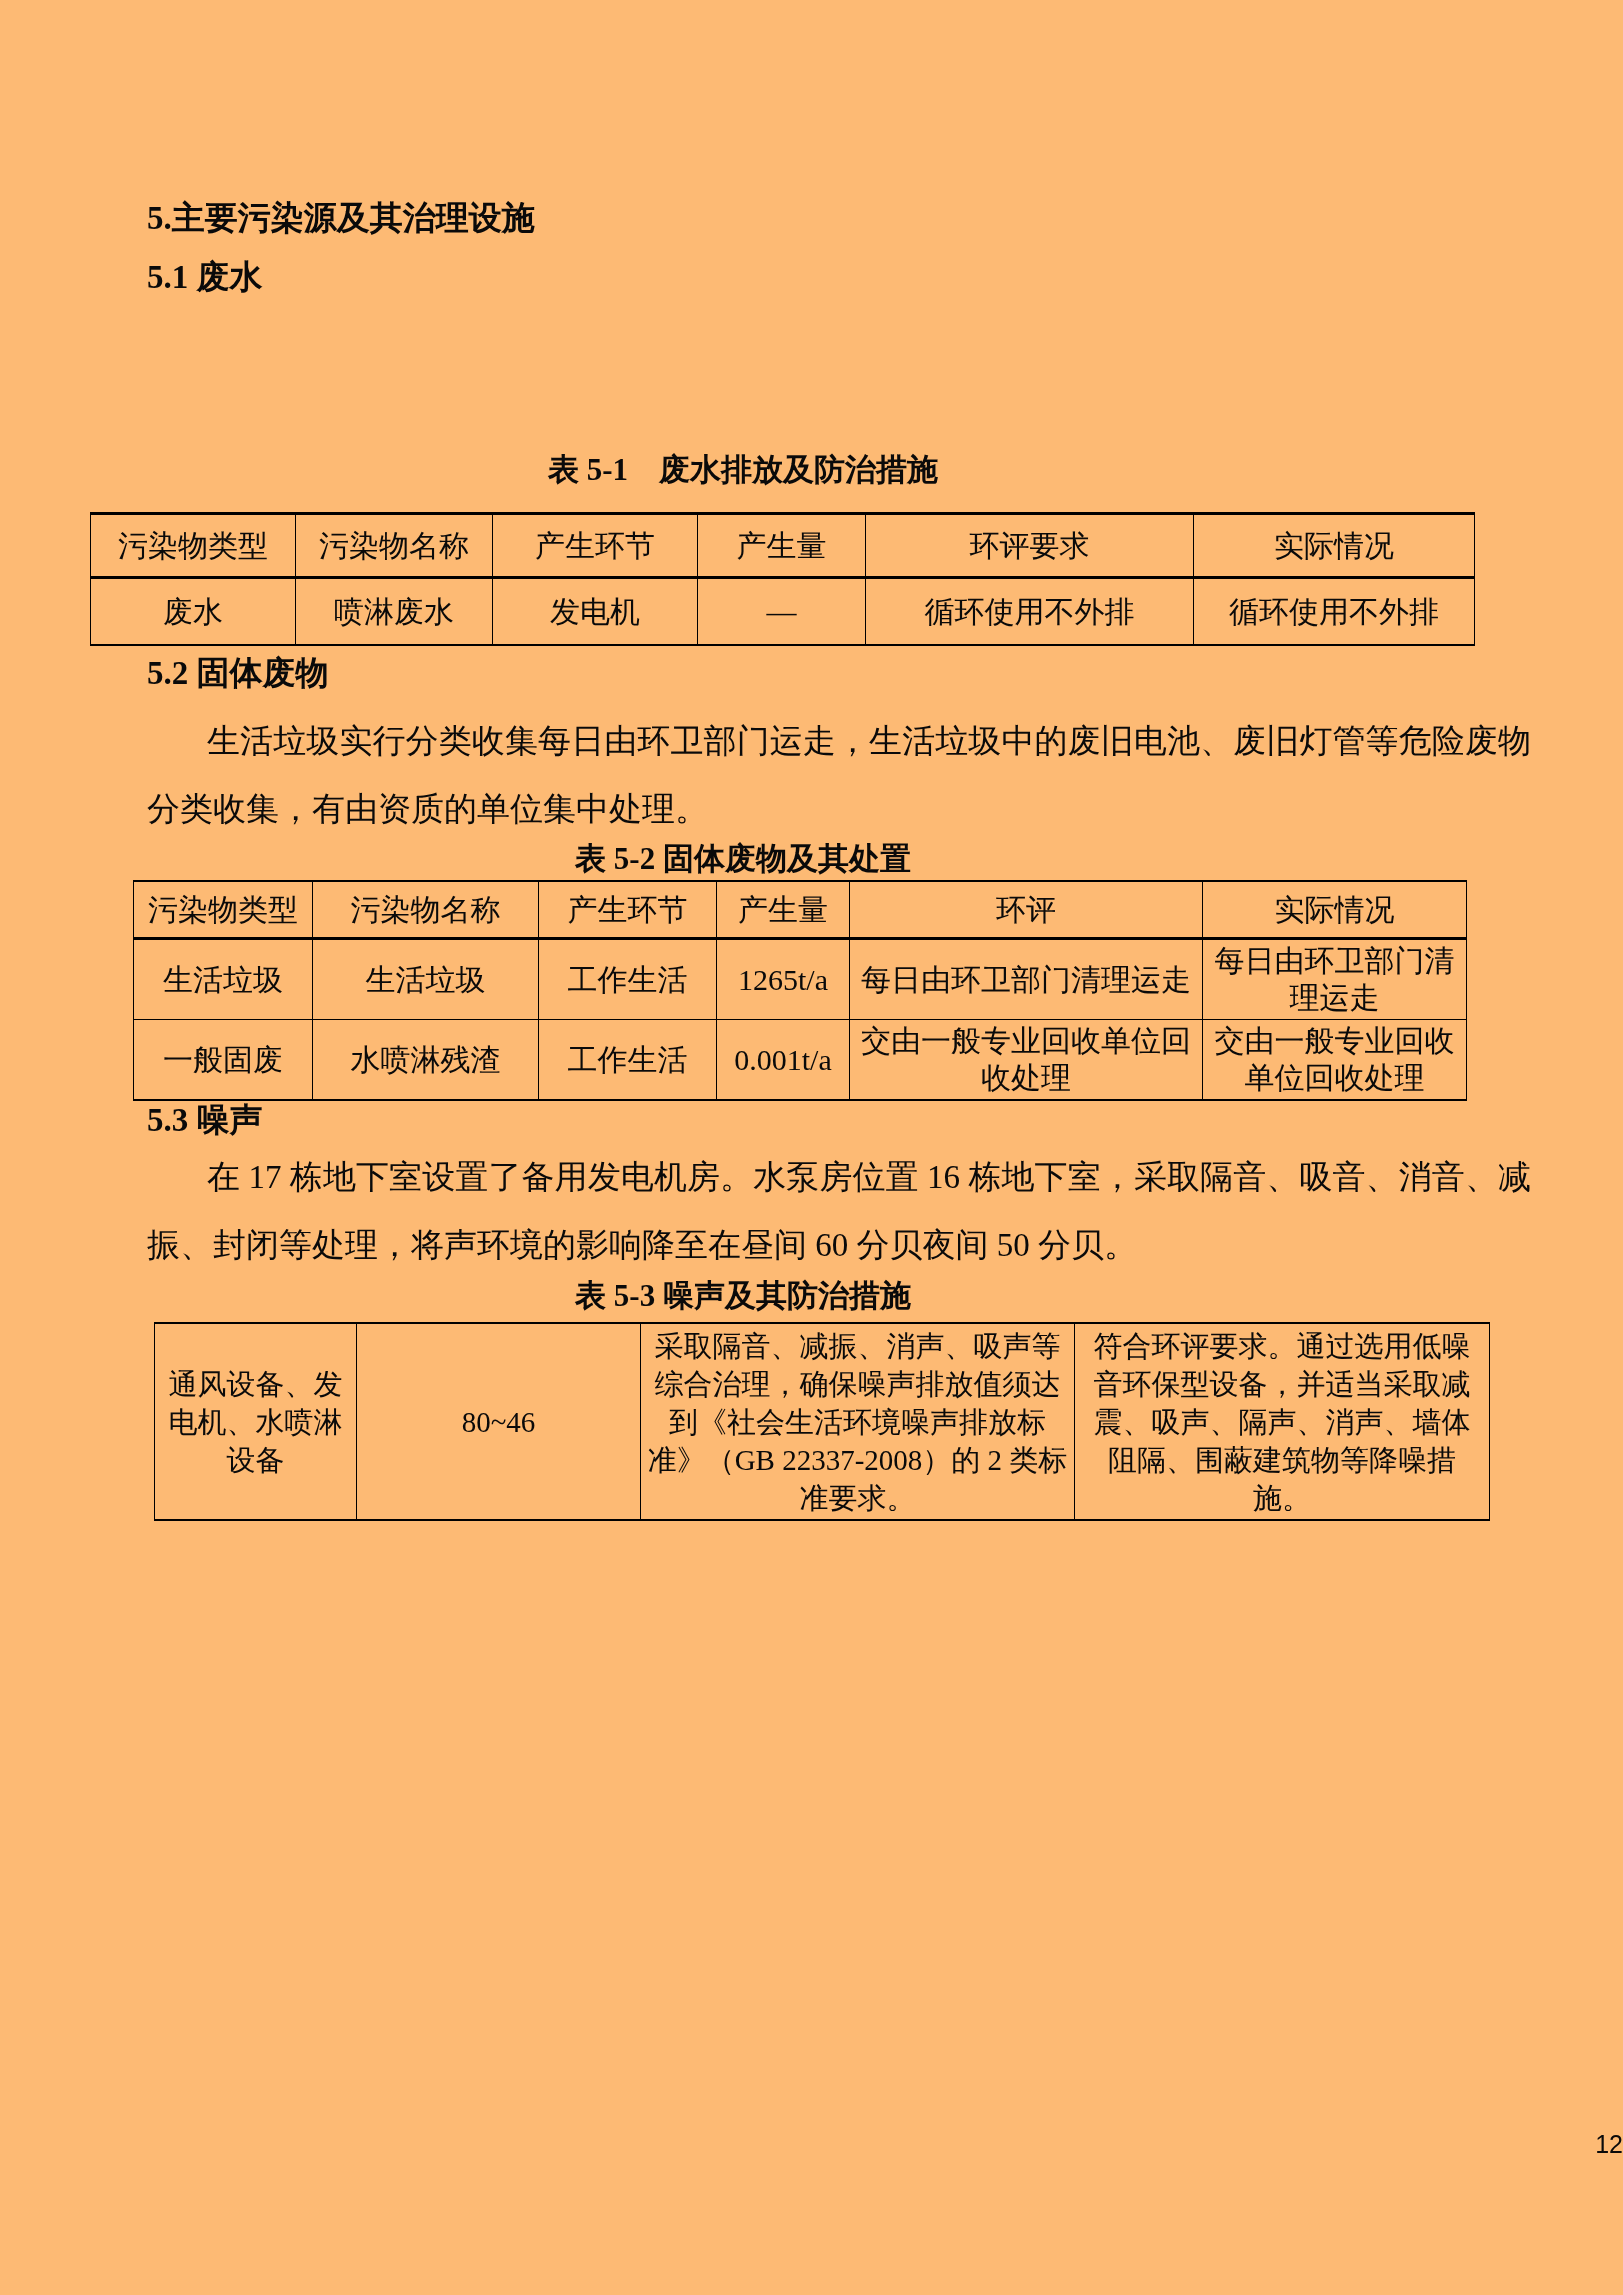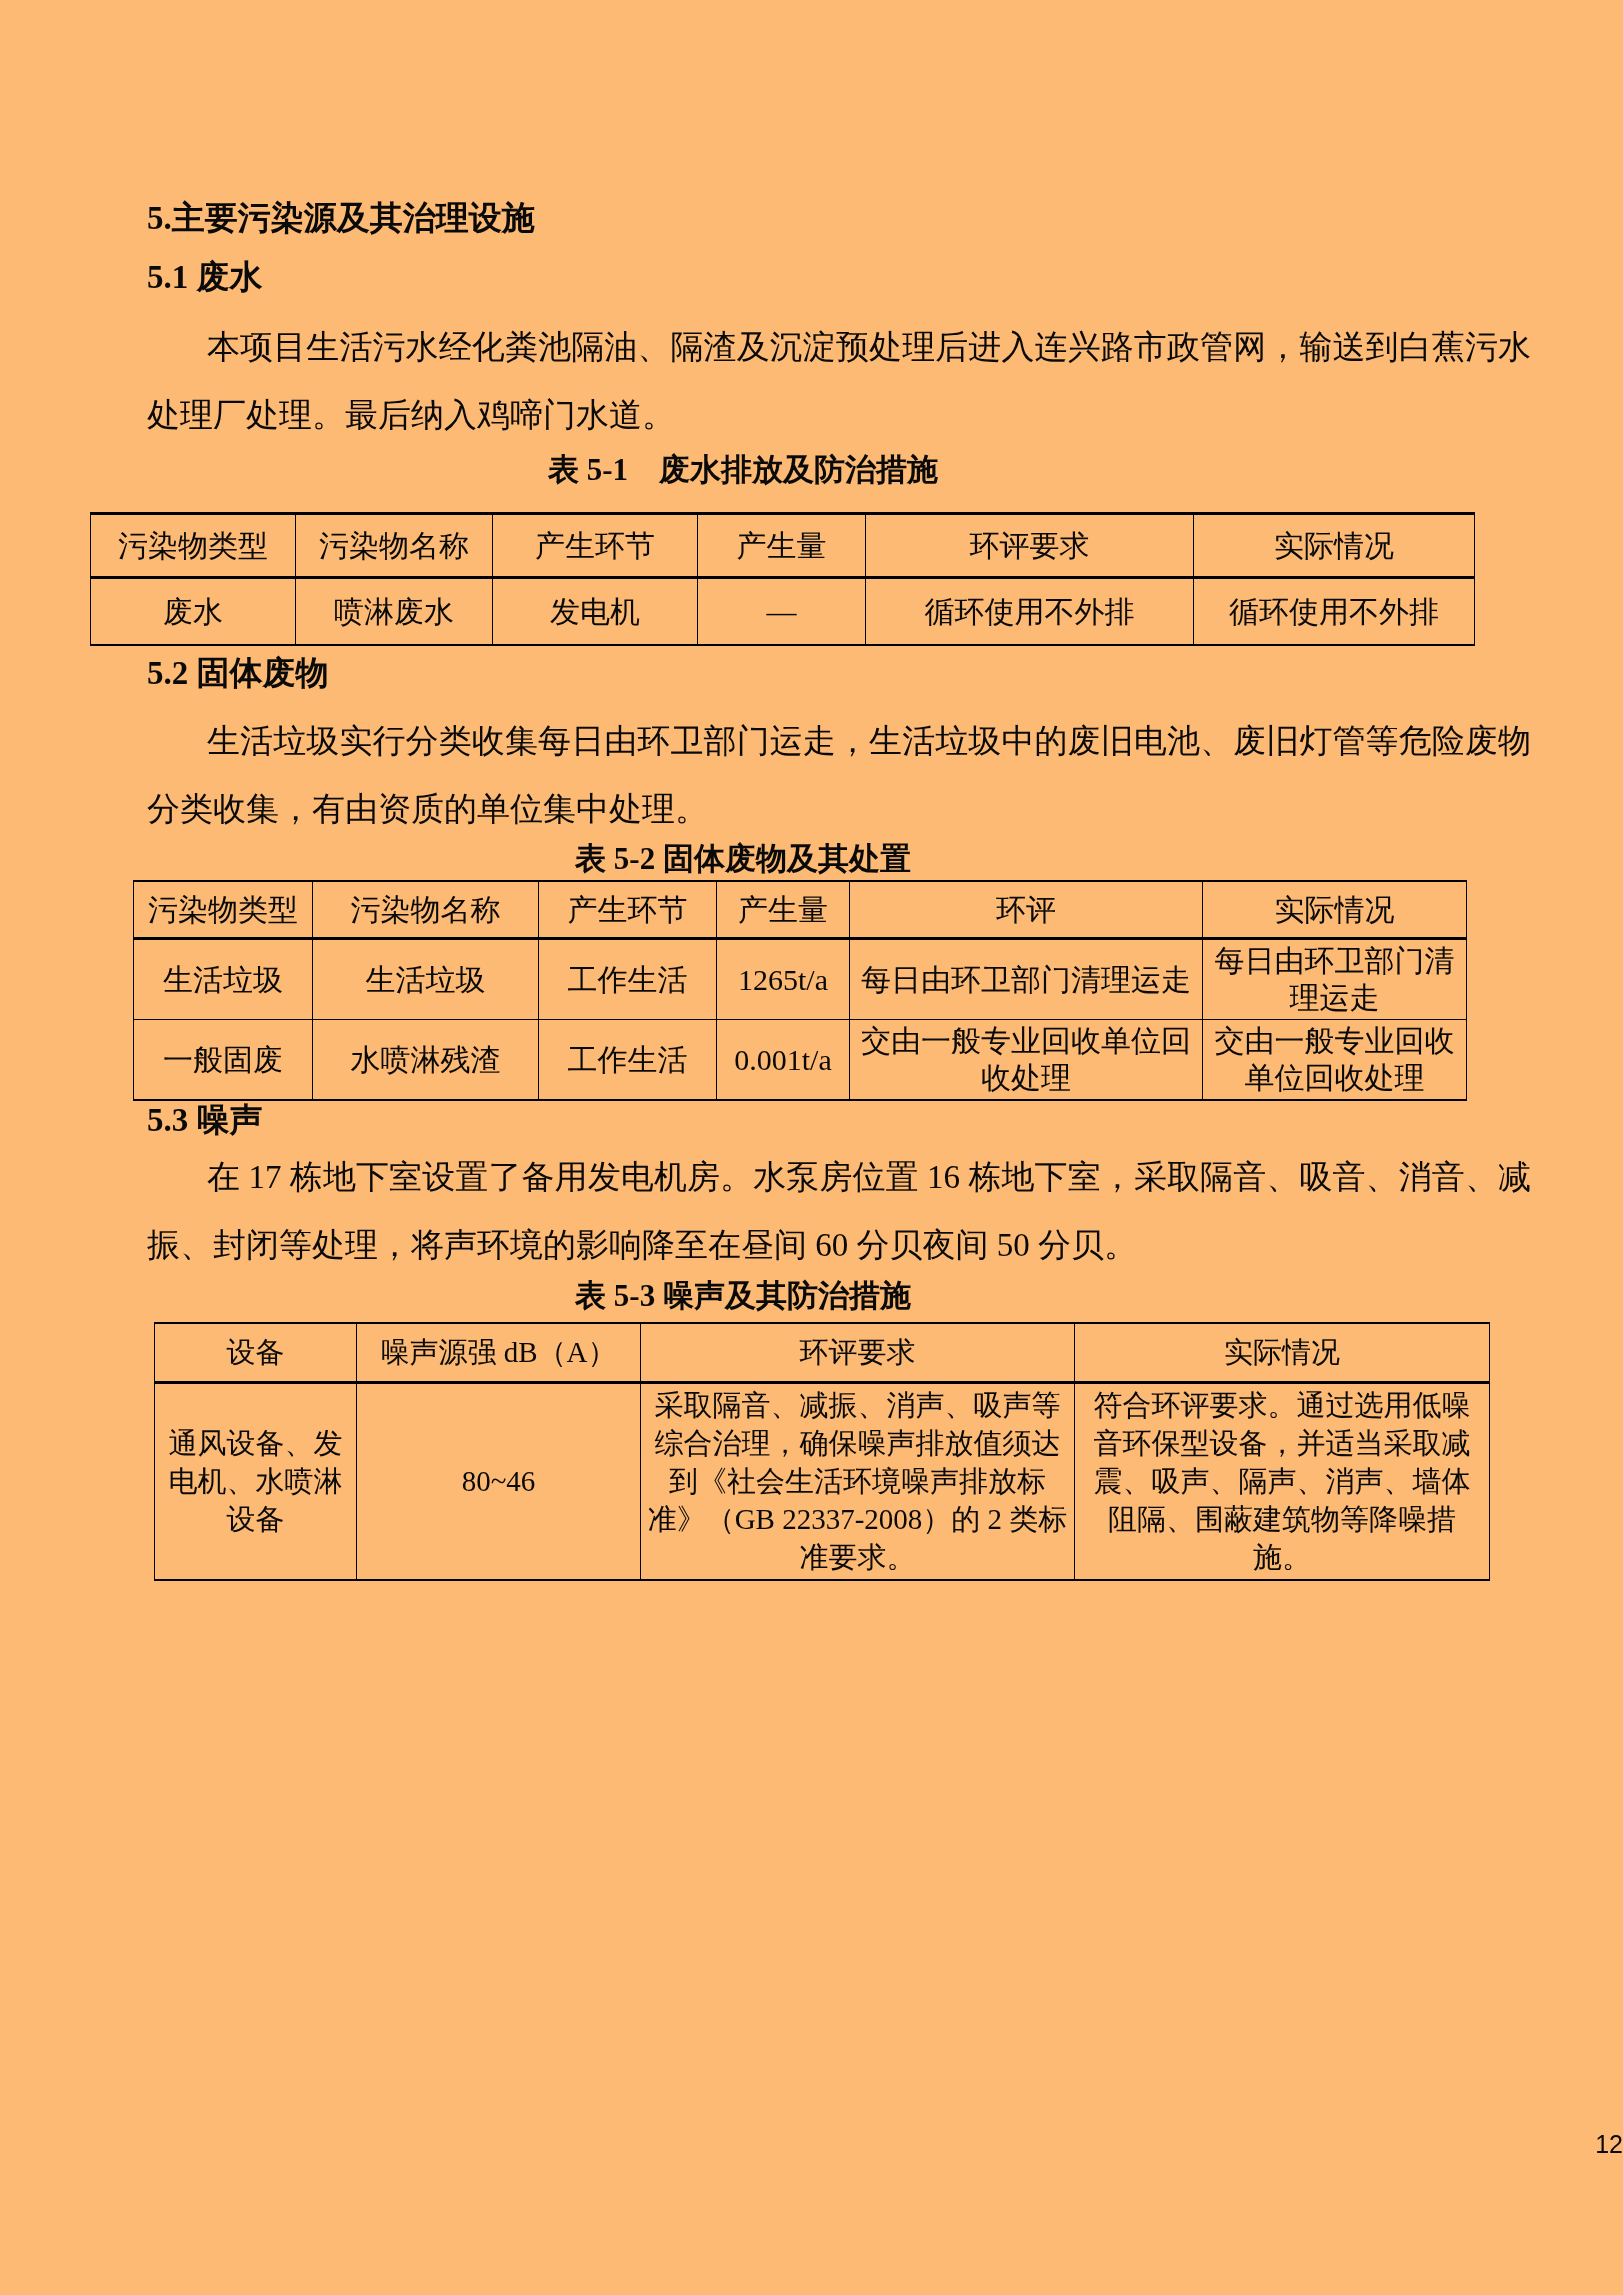--- a/index.html
+++ b/index.html
@@ -64,21 +64,20 @@
 </style>
 </head>
 <body>
 
 <div class="page">
 
   <div class="abs heading" style="left:147px;top:198px;">5.主要污染源及其治理设施</div>
 
   <div class="abs heading" style="left:147px;top:257px;">5.1 废水</div>
 
-  <div class="abs para" style="left:147px;top:313px;width:1384px;">本项目生活污水经化粪池隔油、隔渣及沉淀预处理后进入连兴路市政管网，输送到白蕉污水处理厂处理。最后纳入鸡啼门水道。</div>
 
   <div class="abs tbl-title" style="top:451px;">表 5-1　废水排放及防治措施</div>
 
   <table class="doc t51 abs" style="left:90px;top:512px;width:1384px;">
     <colgroup>
       <col style="width:205px">
         <col style="width:197px">
         <col style="width:205px">
       <col style="width:168px">
         <col style="width:328px">
@@ -154,26 +153,20 @@
   <div class="abs tbl-title" style="top:1277px;">表 5-3 噪声及其防治措施</div>
 
   <table class="doc t53 abs" style="left:154px;top:1322px;width:1335px;">
     <colgroup>
       <col style="width:202px">
         <col style="width:284px">
         <col style="width:434px">
         <col style="width:415px">
     </colgroup>
     <tbody>
-        <tr class="hdr" style="height:59px;">
-      <td>设备</td>
-      <td>噪声源强 dB（A）</td>
-      <td>环评要求</td>
-      <td>实际情况</td>
-    </tr>
     <tr style="height:191px;">
       <td>通风设备、发电机、水喷淋设备</td>
       <td>80~46</td>
       <td class="just">采取隔音、减振、消声、吸声等综合治理，确保噪声排放值须达到《社会生活环境噪声排放标准》（GB 22337-2008）的 2 类标准要求。</td>
       <td class="just">符合环评要求。通过选用低噪音环保型设备，并适当采取减震、吸声、隔声、消声、墙体阻隔、围蔽建筑物等降噪措施。</td>
     </tr>
   </tbody>
     </table>
 
   <div class="abs pagenum" style="top:2130px;">12</div>

